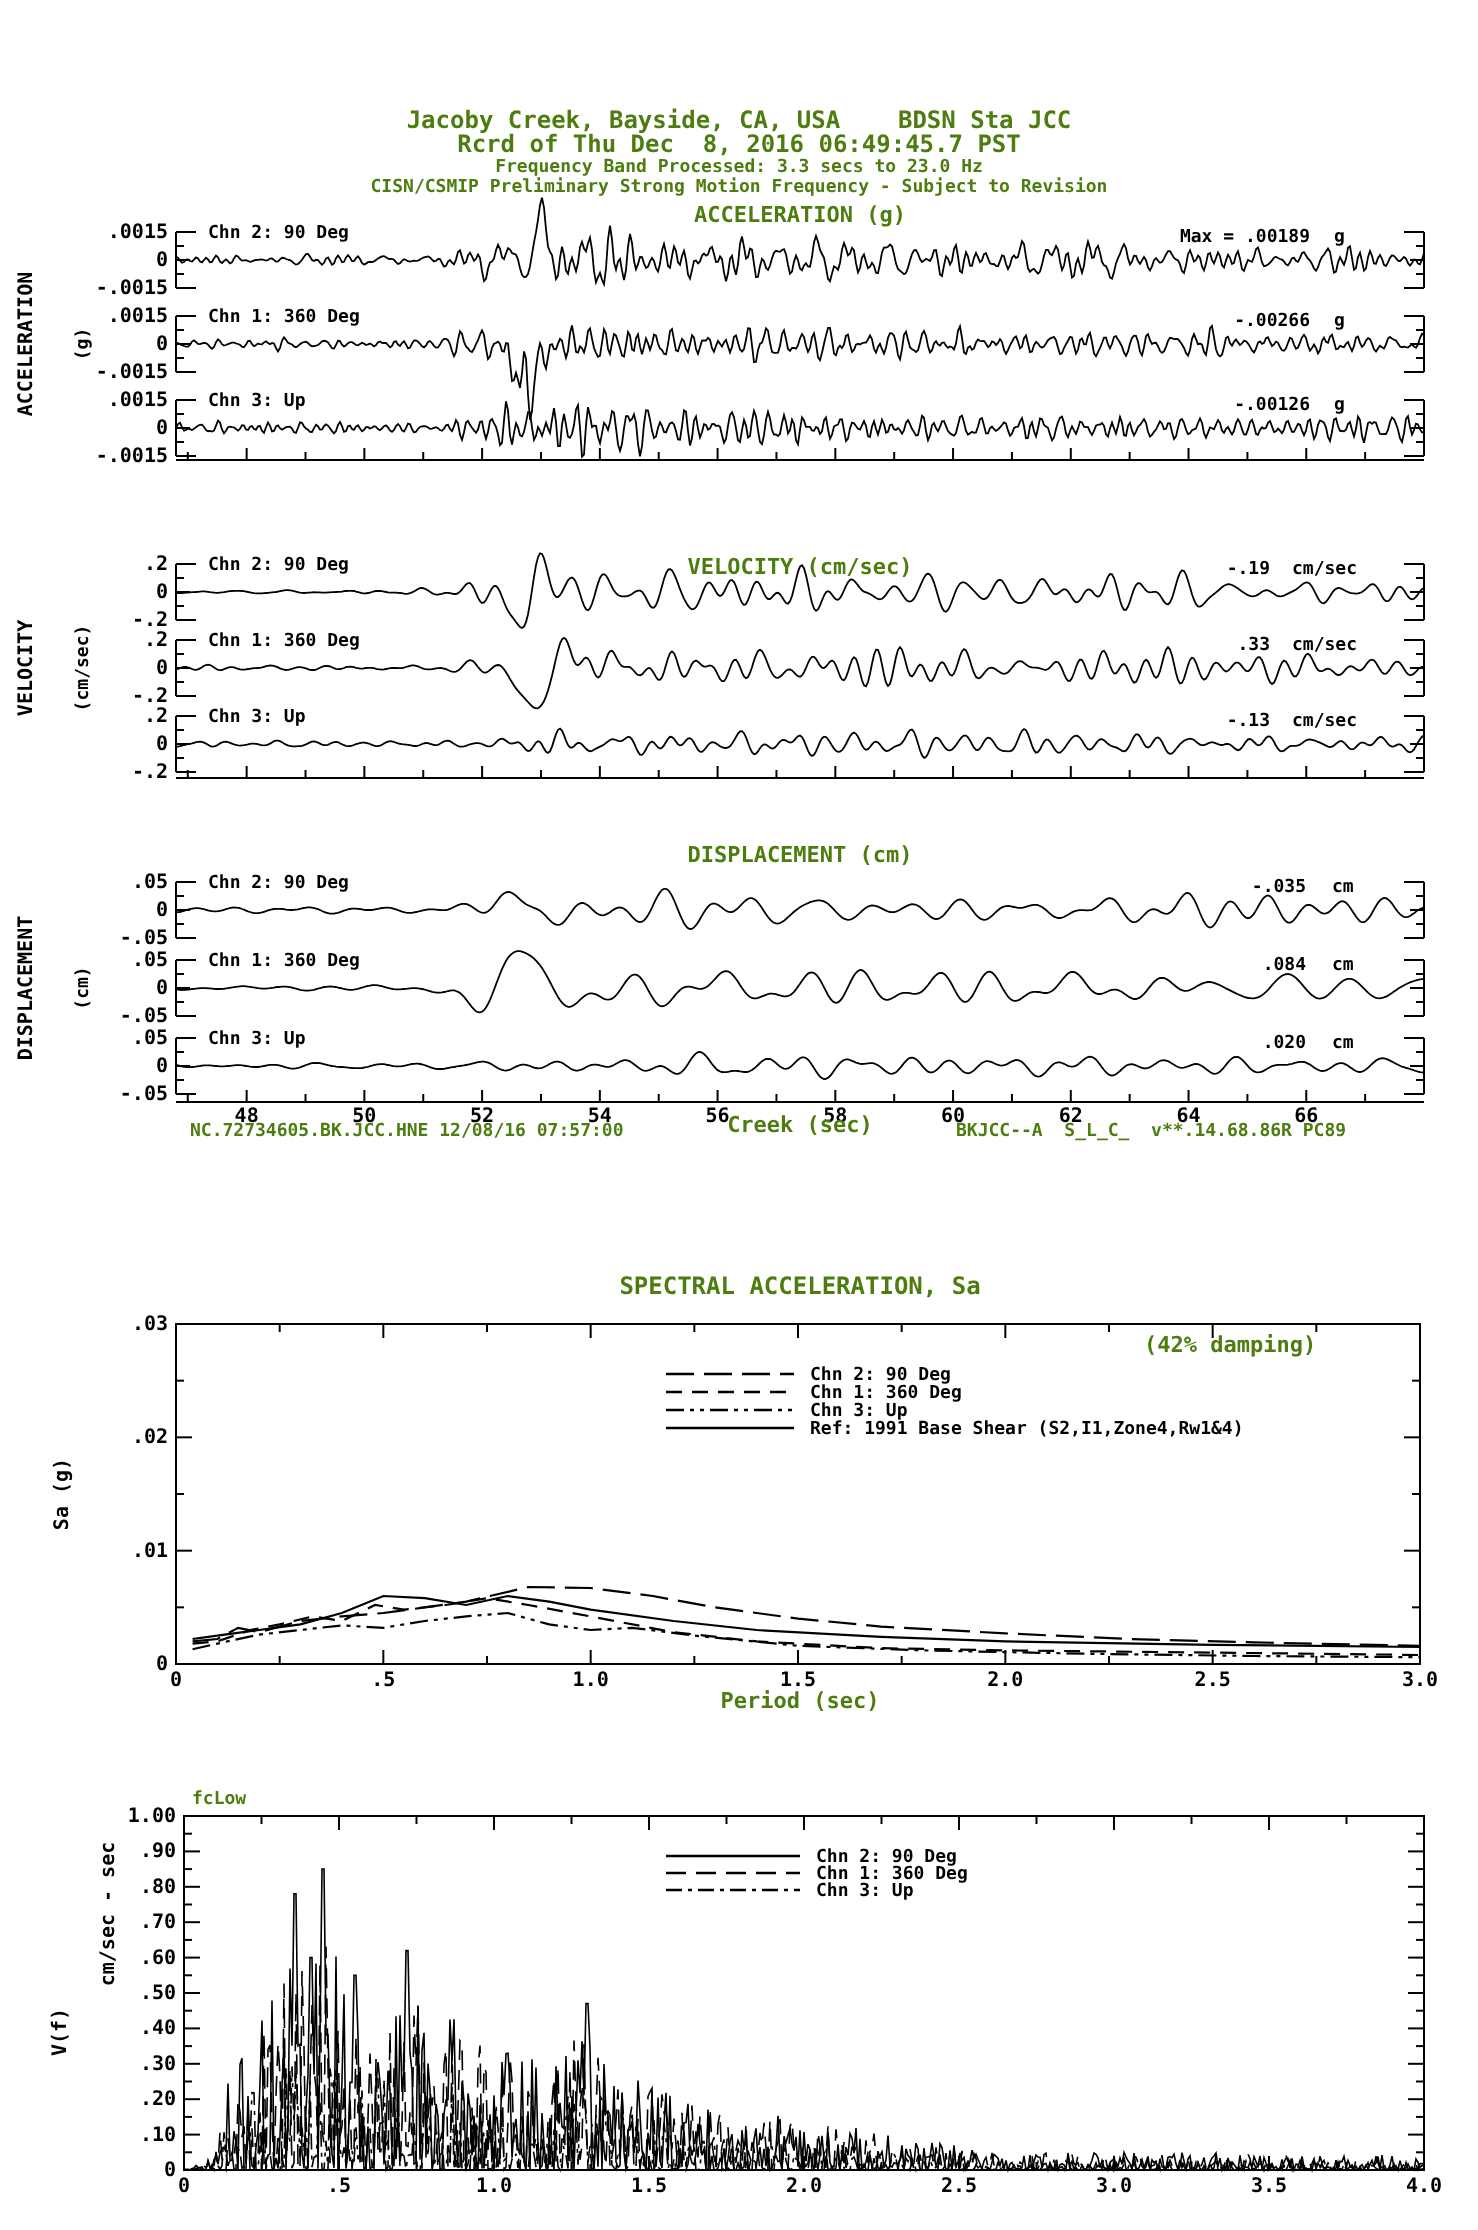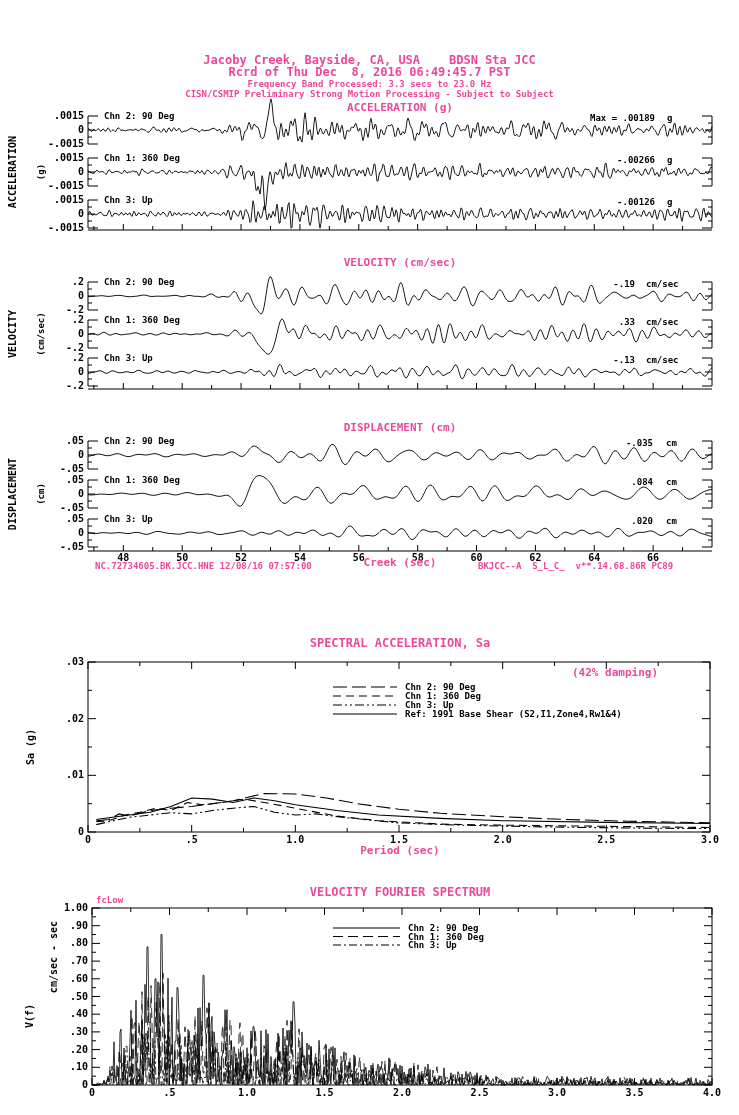--- a/index.html
+++ b/index.html
@@ -1,19 +1,19 @@
 <!DOCTYPE html>
 <html><head>
 <meta charset="utf-8">
 <style>
   html,body{margin:0;padding:0;background:#fff;}
   #page{position:relative;width:739px;height:1115px;background:#ffffff;color:#000;
         font-family:"DejaVu Sans Mono",monospace;overflow:hidden;}
   svg{position:absolute;left:0;top:0;}
-  .lbl{position:absolute;white-space:pre;font-weight:700;color:#ec4899;line-height:1.1;}
+  .lbl{position:absolute;white-space:pre;font-weight:700;color:#4d7c0f;line-height:1.1;}
   .s12{font-size:12px;}
   .s11{font-size:11px;}
   .s9{font-size:9px;}
   .ctrAll{left:0;width:739px;text-align:center;}
   .ctrPlot{left:60px;width:680px;text-align:center;}
 </style>
 </head>
 <body>
 
 <div id="page">
@@ -453,30 +453,29 @@
         <text x="408" y="948" text-anchor="start" font-size="9" font-weight="700" font-family="&quot;DejaVu Sans Mono&quot;,monospace" fill="#000">Chn 3: Up</text>
         <polyline points="92,1085.0 93,1084.8 94,1084.9 95,1084.9 96,1084.2 97,1084.0 98,1082.7 99,1083.7 100,1083.8 101,1083.5 102,1085.0 103,1084.5 104,1080.2 105,1083.6 106,1084.6 107,1079.7 108,1078.9 109,1082.0 110,1076.4 111,1074.3 112,1073.5 113,1076.1 114,1041.8 115,1080.5 116,1080.0 117,1065.6 118,1071.1 119,1084.8 120,1032.2 121,1029.1 122,1084.9 123,1085.0 124,1048.0 125,1074.3 126,1082.8 127,1084.0 128,1073.6 129,1065.8 130,1041.5 131,1010.3 132,1081.7 133,1081.0 134,1077.6 135,1077.0 136,1000.2 137,1084.4 138,1079.0 139,1084.2 140,1068.0 141,1043.3 142,1020.7 143,1081.6 144,1062.6 145,984.3 146,1022.9 147,946.9 148,946.9 149,1022.9 150,1022.1 151,1076.5 152,1084.2 153,1054.6 154,1037.2 155,978.8 156,978.8 157,1037.2 158,981.8 159,1084.4 160,1017.3 161,934.5 162,934.5 163,1017.3 164,1017.3 165,1052.9 166,1076.9 167,1084.0 168,978.2 169,1085.0 170,1066.9 171,1040.2 172,997.1 173,1084.3 174,1076.5 175,1041.2 176,1041.2 177,987.6 178,987.6 179,1017.9 180,1081.2 181,1059.1 182,1084.8 183,1085.0 184,1063.3 185,1084.3 186,1083.7 187,1080.3 188,1041.8 189,1031.0 190,1041.2 191,1056.3 192,1082.2 193,1065.9 194,1035.4 195,1044.9 196,1076.4 197,1083.1 198,1008.1 199,1073.6 200,1007.6 201,1046.0 202,1035.6 203,975.3 204,975.3 205,1026.6 206,1035.6 207,1082.0 208,1081.5 209,1002.9 210,1079.8 211,1025.2 212,1016.4 213,1078.8 214,1031.8 215,1044.7 216,1085.0 217,1079.8 218,1052.0 219,1058.0 220,1084.3 221,1084.7 222,1057.1 223,1050.0 224,1049.8 225,1009.8 226,1030.7 227,1009.6 228,1061.6 229,1083.6 230,1083.3 231,1040.8 232,1050.0 233,1084.6 234,1046.7 235,1053.9 236,1077.6 237,1057.8 238,1079.7 239,1084.7 240,1052.5 241,1071.0 242,1084.2 243,1069.2 244,1074.9 245,1057.2 246,1081.3 247,1047.7 248,1077.4 249,1083.6 250,1075.3 251,1031.0 252,1047.6 253,1026.8 254,1026.6 255,1041.5 256,1078.9 257,1064.9 258,1059.5 259,1074.3 260,1077.4 261,1030.7 262,1080.9 263,1084.9 264,1055.6 265,1084.6 266,1029.6 267,1074.1 268,1033.7 269,1073.2 270,1084.9 271,1056.5 272,1072.7 273,1081.7 274,1084.3 275,1059.0 276,1077.2 277,1085.0 278,1033.1 279,1061.2 280,1051.4 281,1063.3 282,1064.3 283,1028.0 284,1080.7 285,1074.4 286,1048.1 287,1084.8 288,1057.1 289,1030.1 290,1046.6 291,1020.7 292,1047.6 293,1001.8 294,1001.8 295,1024.1 296,1076.4 297,1085.0 298,1065.3 299,1083.4 300,1048.0 301,1084.9 302,1032.0 303,1056.8 304,1055.5 305,1057.6 306,1073.0 307,1043.0 308,1080.8 309,1083.7 310,1082.7 311,1046.2 312,1076.2 313,1085.0 314,1064.9 315,1065.0 316,1060.7 317,1076.2 318,1069.4 319,1040.3 320,1057.0 321,1075.2 322,1077.3 323,1085.0 324,1066.4 325,1075.1 326,1045.6 327,1085.0 328,1081.3 329,1048.8 330,1080.5 331,1084.0 332,1062.1 333,1046.4 334,1080.0 335,1047.9 336,1085.0 337,1084.3 338,1084.3 339,1083.9 340,1074.0 341,1083.4 342,1061.4 343,1061.3 344,1051.9 345,1077.9 346,1081.5 347,1082.3 348,1076.8 349,1061.9 350,1071.9 351,1077.6 352,1074.4 353,1083.7 354,1054.8 355,1084.6 356,1077.9 357,1085.0 358,1084.8 359,1084.0 360,1079.7 361,1081.3 362,1074.2 363,1084.7 364,1079.7 365,1070.9 366,1067.1 367,1084.7 368,1085.0 369,1081.5 370,1084.9 371,1065.1 372,1075.0 373,1068.1 374,1083.0 375,1084.9 376,1085.0 377,1069.8 378,1064.2 379,1079.9 380,1073.5 381,1084.0 382,1074.4 383,1083.1 384,1073.3 385,1085.0 386,1083.6 387,1080.9 388,1074.4 389,1057.9 390,1080.7 391,1084.4 392,1069.4 393,1071.3 394,1067.6 395,1064.1 396,1071.7 397,1075.3 398,1068.4 399,1083.3 400,1065.1 401,1084.9 402,1066.0 403,1080.6 404,1072.1 405,1074.8 406,1081.1 407,1084.5 408,1078.8 409,1084.7 410,1077.5 411,1067.9 412,1079.3 413,1083.9 414,1066.0 415,1081.4 416,1083.4 417,1085.0 418,1084.0 419,1072.2 420,1084.6 421,1076.2 422,1081.6 423,1073.6 424,1077.6 425,1066.8 426,1069.0 427,1076.5 428,1064.0 429,1084.9 430,1069.4 431,1085.0 432,1082.1 433,1084.6 434,1085.0 435,1077.2 436,1084.0 437,1084.0 438,1085.0 439,1078.6 440,1077.9 441,1075.9 442,1083.3 443,1079.9 444,1067.8 445,1082.8 446,1083.5 447,1081.4 448,1081.8 449,1081.7 450,1079.9 451,1072.7 452,1084.9 453,1074.4 454,1077.7 455,1078.8 456,1082.9 457,1081.6 458,1071.6 459,1074.5 460,1085.0 461,1084.5 462,1074.0 463,1082.9 464,1084.5 465,1078.7 466,1071.4 467,1078.2 468,1082.7 469,1084.3 470,1071.9 471,1073.8 472,1080.0 473,1084.9 474,1084.6 475,1075.2 476,1084.2 477,1072.7 478,1083.3 479,1081.0 480,1076.5 481,1080.2 482,1078.7 483,1084.8 484,1083.1 485,1080.6 486,1075.1 487,1079.1 488,1077.1 489,1079.6 490,1081.9 491,1084.8 492,1084.8 493,1085.0 494,1083.8 495,1084.9 496,1081.2 497,1077.2 498,1078.1 499,1079.2 500,1082.8 501,1079.3 502,1084.4 503,1080.2 504,1085.0 505,1082.0 506,1081.2 507,1083.4 508,1084.5 509,1084.1 510,1084.8 511,1083.7 512,1077.9 513,1084.9 514,1085.0 515,1077.6 516,1085.0 517,1080.9 518,1077.5 519,1078.5 520,1078.6 521,1083.6 522,1082.0 523,1081.7 524,1084.9 525,1081.3 526,1083.6 527,1084.5 528,1081.9 529,1085.0 530,1082.4 531,1081.8 532,1082.4 533,1084.5 534,1076.5 535,1082.7 536,1080.7 537,1085.0 538,1083.8 539,1085.0 540,1085.0 541,1082.6 542,1084.5 543,1085.0 544,1082.4 545,1082.7 546,1080.1 547,1076.5 548,1077.2 549,1078.9 550,1083.8 551,1080.3 552,1083.8 553,1085.0 554,1084.8 555,1084.0 556,1085.0 557,1080.4 558,1081.0 559,1083.1 560,1079.0 561,1082.1 562,1076.2 563,1078.6 564,1080.4 565,1081.7 566,1084.9 567,1076.5 568,1083.8 569,1084.8 570,1082.7 571,1079.8 572,1083.9 573,1081.1 574,1078.2 575,1084.9 576,1080.0 577,1081.3 578,1080.6 579,1084.8 580,1079.3 581,1083.4 582,1083.9 583,1084.1 584,1078.7 585,1078.3 586,1078.8 587,1077.1 588,1081.9 589,1084.9 590,1083.4 591,1076.3 592,1080.5 593,1084.6 594,1079.5 595,1077.9 596,1084.9 597,1084.8 598,1085.0 599,1081.2 600,1084.2 601,1085.0 602,1082.8 603,1084.9 604,1084.3 605,1081.2 606,1079.0 607,1078.0 608,1076.5 609,1083.3 610,1079.1 611,1085.0 612,1082.7 613,1084.5 614,1079.0 615,1082.9 616,1081.0 617,1082.3 618,1083.6 619,1084.9 620,1077.7 621,1083.8 622,1082.8 623,1083.6 624,1083.8 625,1081.1 626,1083.4 627,1078.4 628,1080.8 629,1083.1 630,1078.0 631,1084.6 632,1078.8 633,1081.6 634,1084.9 635,1082.1 636,1083.5 637,1084.1 638,1083.3 639,1085.0 640,1083.8 641,1085.0 642,1081.1 643,1079.2 644,1079.2 645,1084.1 646,1079.2 647,1084.9 648,1082.1 649,1082.2 650,1085.0 651,1078.2 652,1083.3 653,1084.9 654,1084.3 655,1085.0 656,1081.8 657,1079.4 658,1084.6 659,1081.4 660,1083.4 661,1081.5 662,1084.9 663,1084.2 664,1083.4 665,1084.1 666,1084.4 667,1084.7 668,1080.1 669,1083.9 670,1080.7 671,1080.8 672,1078.2 673,1083.4 674,1080.2 675,1082.8 676,1083.9 677,1084.7 678,1083.1 679,1085.0 680,1083.4 681,1085.0 682,1084.5 683,1082.5 684,1084.4 685,1082.2 686,1080.2 687,1083.3 688,1078.1 689,1081.4 690,1084.4 691,1077.5 692,1084.3 693,1084.9 694,1084.8 695,1082.5 696,1078.1 697,1084.2 698,1082.9 699,1085.0 700,1080.3 701,1083.8 702,1084.8 703,1081.2 704,1084.8 705,1084.6 706,1083.9 707,1085.0 708,1079.5 709,1081.2 710,1084.9 711,1084.5 712,1084.0 " fill="none" stroke="#000" stroke-width="0.8"></polyline>
         <polyline points="92,1085.0 93,1084.8 94,1085.0 95,1084.9 96,1084.8 97,1084.7 98,1084.7 99,1084.1 100,1085.0 101,1083.3 102,1084.3 103,1085.0 104,1080.9 105,1084.0 106,1083.2 107,1085.0 108,1075.9 109,1082.0 110,1065.8 111,1078.9 112,1083.0 113,1084.9 114,1069.1 115,1078.8 116,1076.5 117,1084.8 118,1084.4 119,1050.0 120,1055.9 121,1068.5 122,1063.1 123,1083.5 124,1055.1 125,1085.0 126,1064.2 127,1084.9 128,1080.8 129,1077.9 130,1056.3 131,1084.4 132,1016.1 133,1084.0 134,1024.7 135,1022.5 136,1061.3 137,1084.5 138,1047.7 139,1021.8 140,1037.4 141,1085.0 142,991.7 143,1084.7 144,1059.9 145,1034.1 146,1084.1 147,1081.3 148,996.4 149,1083.8 150,1084.9 151,985.5 152,1024.0 153,1084.6 154,1084.0 155,1040.2 156,1002.5 157,1034.7 158,1044.0 159,1075.4 160,982.0 161,1065.2 162,1071.7 163,973.2 164,1033.5 165,1081.6 166,1054.9 167,1040.3 168,1067.9 169,1015.4 170,1068.1 171,1063.2 172,1042.0 173,1083.0 174,1069.9 175,1048.4 176,1084.6 177,1075.3 178,1018.4 179,1056.7 180,1032.3 181,1081.0 182,1058.2 183,1084.8 184,1059.4 185,1026.8 186,1051.2 187,1082.4 188,1029.5 189,1074.9 190,1061.5 191,1061.7 192,1060.3 193,1085.0 194,1083.5 195,1015.8 196,1082.5 197,1034.1 198,1082.0 199,1053.7 200,1084.3 201,1062.3 202,1020.8 203,1072.7 204,1073.2 205,1056.2 206,1067.4 207,1007.8 208,1032.8 209,1002.9 210,1052.3 211,1084.4 212,1031.3 213,1059.9 214,1058.7 215,1045.6 216,1052.8 217,1043.1 218,1065.6 219,1084.2 220,1077.5 221,1076.5 222,1032.1 223,1024.9 224,1084.3 225,1084.3 226,1026.8 227,1065.5 228,1083.6 229,1054.2 230,1020.3 231,1021.4 232,1084.8 233,1084.5 234,1068.7 235,1084.8 236,1061.8 237,1077.4 238,1084.9 239,1034.3 240,1022.8 241,1084.2 242,1033.4 243,1036.1 244,1084.5 245,1084.3 246,1085.0 247,1073.1 248,1084.1 249,1073.2 250,1078.7 251,1036.8 252,1084.8 253,1083.5 254,1060.8 255,1028.8 256,1040.5 257,1072.6 258,1067.2 259,1080.3 260,1085.0 261,1058.2 262,1079.2 263,1084.6 264,1045.6 265,1049.4 266,1050.8 267,1073.7 268,1068.3 269,1084.8 270,1084.7 271,1083.0 272,1073.5 273,1083.6 274,1073.3 275,1084.9 276,1051.4 277,1039.4 278,1080.8 279,1033.6 280,1078.3 281,1084.2 282,1067.1 283,1077.8 284,1084.3 285,1035.0 286,1084.4 287,1020.3 288,1051.9 289,1064.7 290,1079.9 291,1072.6 292,1022.0 293,1063.9 294,1081.3 295,1073.0 296,1084.8 297,1084.5 298,1055.5 299,1028.9 300,1048.1 301,1049.8 302,1074.8 303,1082.8 304,1054.2 305,1083.6 306,1078.1 307,1071.6 308,1060.2 309,1044.7 310,1079.5 311,1045.7 312,1064.3 313,1085.0 314,1083.2 315,1058.3 316,1052.8 317,1085.0 318,1083.0 319,1059.4 320,1085.0 321,1074.9 322,1081.0 323,1085.0 324,1048.2 325,1045.9 326,1044.1 327,1075.6 328,1083.3 329,1072.3 330,1063.4 331,1047.2 332,1056.3 333,1055.1 334,1063.1 335,1067.4 336,1074.3 337,1059.3 338,1072.3 339,1085.0 340,1080.6 341,1056.4 342,1080.8 343,1085.0 344,1082.1 345,1072.2 346,1052.8 347,1076.2 348,1065.7 349,1078.7 350,1057.8 351,1071.5 352,1069.4 353,1084.7 354,1084.9 355,1054.4 356,1072.1 357,1078.5 358,1084.1 359,1062.1 360,1056.7 361,1084.9 362,1083.5 363,1076.5 364,1063.6 365,1081.1 366,1071.2 367,1084.7 368,1080.9 369,1074.0 370,1079.9 371,1084.4 372,1083.5 373,1061.4 374,1085.0 375,1082.1 376,1071.1 377,1074.6 378,1084.5 379,1076.6 380,1066.4 381,1072.3 382,1061.4 383,1073.8 384,1084.5 385,1060.1 386,1085.0 387,1085.0 388,1074.4 389,1070.7 390,1059.5 391,1084.2 392,1067.2 393,1075.3 394,1084.9 395,1063.2 396,1060.7 397,1074.6 398,1073.3 399,1081.0 400,1084.5 401,1073.8 402,1084.0 403,1083.0 404,1081.4 405,1074.6 406,1083.2 407,1072.7 408,1084.1 409,1066.2 410,1073.2 411,1085.0 412,1084.7 413,1078.2 414,1063.2 415,1083.4 416,1083.2 417,1083.4 418,1064.7 419,1075.5 420,1084.5 421,1083.3 422,1071.0 423,1083.9 424,1080.1 425,1080.5 426,1073.3 427,1075.9 428,1073.5 429,1079.4 430,1084.6 431,1084.0 432,1083.7 433,1070.1 434,1081.5 435,1075.7 436,1074.6 437,1066.8 438,1078.2 439,1084.0 440,1084.5 441,1080.1 442,1083.7 443,1082.5 444,1084.9 445,1082.7 446,1078.6 447,1077.7 448,1079.3 449,1084.9 450,1078.9 451,1082.7 452,1084.3 453,1079.2 454,1080.7 455,1074.6 456,1080.1 457,1084.9 458,1081.9 459,1077.9 460,1085.0 461,1083.5 462,1083.6 463,1078.5 464,1078.5 465,1078.1 466,1077.4 467,1083.1 468,1073.7 469,1081.6 470,1077.2 471,1085.0 472,1085.0 473,1076.5 474,1084.9 475,1082.1 476,1084.1 477,1074.5 478,1083.7 479,1082.3 480,1085.0 481,1075.4 482,1085.0 483,1083.5 484,1081.1 485,1084.7 486,1083.1 487,1076.9 488,1079.2 489,1085.0 490,1085.0 491,1084.2 492,1080.5 493,1078.7 494,1083.5 495,1082.1 496,1076.4 497,1082.4 498,1085.0 499,1084.2 500,1083.7 501,1085.0 502,1085.0 503,1084.8 504,1084.9 505,1084.2 506,1085.0 507,1082.6 508,1079.8 509,1083.3 510,1083.0 511,1085.0 512,1085.0 513,1084.5 514,1084.5 515,1080.7 516,1077.7 517,1083.9 518,1084.9 519,1084.1 520,1081.4 521,1084.4 522,1077.4 523,1076.6 524,1084.8 525,1084.9 526,1083.8 527,1084.9 528,1077.5 529,1084.6 530,1085.0 531,1084.9 532,1084.3 533,1085.0 534,1078.6 535,1085.0 536,1077.3 537,1081.9 538,1082.4 539,1077.8 540,1081.8 541,1082.4 542,1084.4 543,1084.8 544,1082.5 545,1085.0 546,1082.7 547,1084.8 548,1083.9 549,1083.0 550,1082.3 551,1084.5 552,1077.6 553,1080.4 554,1084.8 555,1082.1 556,1085.0 557,1077.9 558,1084.6 559,1084.6 560,1084.8 561,1083.2 562,1078.6 563,1084.4 564,1082.3 565,1084.5 566,1084.4 567,1078.3 568,1078.6 569,1081.3 570,1078.1 571,1083.3 572,1084.0 573,1083.5 574,1078.9 575,1084.5 576,1084.7 577,1084.8 578,1084.4 579,1082.5 580,1084.8 581,1077.6 582,1084.4 583,1079.6 584,1084.1 585,1080.2 586,1082.8 587,1083.3 588,1085.0 589,1084.0 590,1080.0 591,1083.8 592,1081.6 593,1081.6 594,1079.2 595,1084.3 596,1085.0 597,1084.9 598,1081.2 599,1084.5 600,1083.7 601,1082.1 602,1078.8 603,1084.0 604,1081.2 605,1081.4 606,1084.5 607,1084.0 608,1077.7 609,1085.0 610,1085.0 611,1084.0 612,1085.0 613,1078.0 614,1085.0 615,1084.7 616,1082.2 617,1080.0 618,1083.8 619,1084.9 620,1083.9 621,1085.0 622,1080.5 623,1081.4 624,1077.1 625,1079.3 626,1084.6 627,1084.2 628,1085.0 629,1084.9 630,1079.6 631,1082.5 632,1085.0 633,1080.9 634,1078.8 635,1085.0 636,1082.1 637,1084.4 638,1083.8 639,1085.0 640,1084.3 641,1079.7 642,1083.8 643,1077.6 644,1080.7 645,1081.8 646,1085.0 647,1081.4 648,1083.9 649,1083.5 650,1080.3 651,1084.0 652,1083.9 653,1080.3 654,1080.9 655,1081.7 656,1084.9 657,1080.4 658,1083.0 659,1084.0 660,1078.1 661,1081.4 662,1080.2 663,1083.7 664,1084.8 665,1083.3 666,1085.0 667,1084.4 668,1084.1 669,1081.0 670,1084.9 671,1083.4 672,1084.1 673,1084.0 674,1084.6 675,1083.2 676,1082.8 677,1084.4 678,1079.6 679,1081.9 680,1083.4 681,1082.3 682,1084.3 683,1083.4 684,1081.3 685,1084.6 686,1084.6 687,1082.8 688,1081.5 689,1078.3 690,1084.1 691,1084.4 692,1081.7 693,1084.5 694,1084.8 695,1083.5 696,1084.2 697,1082.0 698,1085.0 699,1084.6 700,1083.6 701,1085.0 702,1085.0 703,1083.9 704,1081.9 705,1084.3 706,1083.5 707,1085.0 708,1082.0 709,1085.0 710,1083.5 711,1082.9 712,1082.4 " fill="none" stroke="#000" stroke-width="0.8" stroke-dasharray="10,5"></polyline>
         <polyline points="92,1085.0 93,1084.8 94,1084.7 95,1084.9 96,1085.0 97,1085.0 98,1084.1 99,1084.6 100,1084.3 101,1083.8 102,1083.0 103,1083.7 104,1082.6 105,1084.5 106,1082.3 107,1082.7 108,1076.5 109,1083.0 110,1084.6 111,1082.9 112,1066.1 113,1077.0 114,1082.9 115,1079.6 116,1076.5 117,1078.2 118,1069.7 119,1074.5 120,1075.5 121,1084.1 122,1083.5 123,1081.6 124,1068.7 125,1070.7 126,1046.3 127,1046.4 128,1084.5 129,1084.1 130,1072.8 131,1082.7 132,1064.4 133,1085.0 134,1076.9 135,1076.6 136,1084.0 137,1084.7 138,1084.8 139,1067.5 140,1085.0 141,1078.7 142,1083.7 143,1034.1 144,1066.3 145,1070.8 146,1033.2 147,1061.5 148,1035.3 149,1054.8 150,1078.5 151,1063.7 152,1075.9 153,1058.7 154,1084.4 155,1040.8 156,1083.6 157,1078.6 158,1078.3 159,1065.3 160,1051.4 161,1084.5 162,1085.0 163,1070.4 164,1084.9 165,1034.3 166,1041.7 167,1082.1 168,1035.0 169,1056.6 170,1074.3 171,1079.3 172,1073.7 173,1082.4 174,1069.5 175,1080.6 176,1075.4 177,1080.9 178,1063.7 179,1079.6 180,1076.7 181,1045.2 182,1083.6 183,1084.6 184,1065.0 185,1064.7 186,1082.7 187,1084.1 188,1038.9 189,1039.5 190,1077.7 191,1072.2 192,1039.8 193,1072.8 194,1070.0 195,1084.3 196,1084.9 197,1078.0 198,1071.1 199,1045.1 200,1080.1 201,1077.0 202,1077.9 203,1084.6 204,1077.9 205,1077.3 206,1077.4 207,1061.6 208,1079.1 209,1085.0 210,1085.0 211,1078.2 212,1056.7 213,1047.9 214,1078.0 215,1058.9 216,1081.0 217,1083.2 218,1078.0 219,1065.8 220,1070.7 221,1066.2 222,1084.7 223,1084.4 224,1072.5 225,1082.6 226,1043.2 227,1084.5 228,1062.1 229,1083.4 230,1061.3 231,1084.2 232,1079.0 233,1084.6 234,1081.9 235,1077.0 236,1053.8 237,1084.7 238,1060.7 239,1066.9 240,1082.9 241,1060.7 242,1068.4 243,1083.0 244,1059.9 245,1072.1 246,1064.5 247,1084.1 248,1052.5 249,1063.7 250,1082.3 251,1055.7 252,1080.2 253,1079.2 254,1080.6 255,1084.6 256,1079.6 257,1080.2 258,1076.9 259,1084.0 260,1071.4 261,1077.8 262,1079.9 263,1084.4 264,1085.0 265,1076.0 266,1071.8 267,1077.2 268,1083.5 269,1071.3 270,1084.7 271,1069.4 272,1077.8 273,1084.7 274,1060.8 275,1080.1 276,1084.0 277,1064.8 278,1068.7 279,1083.3 280,1085.0 281,1069.2 282,1074.5 283,1059.3 284,1048.2 285,1080.7 286,1076.1 287,1051.9 288,1059.1 289,1082.3 290,1053.4 291,1043.1 292,1050.8 293,1055.7 294,1084.8 295,1085.0 296,1062.2 297,1083.9 298,1057.7 299,1067.7 300,1060.2 301,1077.6 302,1047.1 303,1063.8 304,1063.3 305,1068.6 306,1082.6 307,1083.9 308,1084.9 309,1075.8 310,1078.4 311,1058.1 312,1060.4 313,1084.9 314,1065.4 315,1062.2 316,1057.7 317,1076.8 318,1062.1 319,1076.1 320,1082.7 321,1078.0 322,1083.8 323,1084.9 324,1084.2 325,1081.0 326,1085.0 327,1060.1 328,1084.6 329,1083.5 330,1084.6 331,1071.2 332,1061.6 333,1069.5 334,1084.5 335,1080.7 336,1084.9 337,1079.2 338,1084.9 339,1069.0 340,1084.3 341,1078.3 342,1065.4 343,1083.6 344,1075.1 345,1071.7 346,1077.8 347,1072.9 348,1085.0 349,1084.8 350,1084.4 351,1070.9 352,1070.8 353,1085.0 354,1084.4 355,1072.3 356,1071.6 357,1068.6 358,1083.6 359,1080.1 360,1081.0 361,1073.2 362,1069.7 363,1085.0 364,1083.9 365,1084.8 366,1077.9 367,1084.9 368,1075.0 369,1070.3 370,1072.8 371,1080.6 372,1070.3 373,1084.9 374,1075.2 375,1078.7 376,1081.9 377,1080.4 378,1081.4 379,1076.7 380,1085.0 381,1084.5 382,1084.2 383,1085.0 384,1078.0 385,1072.5 386,1073.4 387,1079.6 388,1077.8 389,1080.7 390,1080.4 391,1084.3 392,1071.5 393,1080.4 394,1083.3 395,1085.0 396,1084.2 397,1077.6 398,1079.6 399,1080.2 400,1082.2 401,1083.5 402,1080.1 403,1084.5 404,1084.9 405,1077.8 406,1084.6 407,1083.7 408,1072.9 409,1078.7 410,1073.6 411,1084.4 412,1077.2 413,1073.6 414,1084.9 415,1084.6 416,1083.6 417,1081.4 418,1078.8 419,1080.4 420,1084.6 421,1072.3 422,1084.4 423,1077.3 424,1082.9 425,1084.9 426,1079.3 427,1078.5 428,1081.3 429,1085.0 430,1082.4 431,1082.3 432,1084.7 433,1080.8 434,1076.3 435,1077.7 436,1084.3 437,1079.1 438,1084.5 439,1075.6 440,1078.9 441,1083.5 442,1084.3 443,1084.3 444,1084.7 445,1083.3 446,1075.4 447,1077.1 448,1079.1 449,1080.8 450,1080.2 451,1076.0 452,1083.9 453,1083.1 454,1083.4 455,1085.0 456,1079.3 457,1081.0 458,1085.0 459,1081.8 460,1077.3 461,1083.0 462,1079.4 463,1085.0 464,1084.6 465,1080.0 466,1082.5 467,1084.9 468,1083.5 469,1079.5 470,1082.2 471,1085.0 472,1083.8 473,1082.4 474,1085.0 475,1084.8 476,1084.3 477,1078.9 478,1084.3 479,1083.8 480,1084.8 481,1084.7 482,1084.3 483,1082.3 484,1080.6 485,1081.4 486,1078.8 487,1085.0 488,1082.2 489,1083.9 490,1083.1 491,1083.9 492,1084.8 493,1083.3 494,1083.8 495,1085.0 496,1084.6 497,1084.7 498,1084.9 499,1080.8 500,1084.5 501,1084.5 502,1081.6 503,1082.8 504,1084.8 505,1085.0 506,1084.1 507,1082.7 508,1084.6 509,1083.2 510,1081.1 511,1082.1 512,1084.8 513,1084.3 514,1084.0 515,1083.5 516,1082.2 517,1085.0 518,1084.4 519,1080.9 520,1083.8 521,1084.9 522,1084.7 523,1084.5 524,1084.8 525,1083.1 526,1084.3 527,1079.8 528,1084.7 529,1083.9 530,1083.9 531,1083.3 532,1085.0 533,1080.5 534,1081.8 535,1083.6 536,1084.8 537,1084.9 538,1082.0 539,1081.5 540,1084.8 541,1083.1 542,1084.5 543,1084.5 544,1083.3 545,1083.1 546,1084.4 547,1084.2 548,1081.5 549,1084.8 550,1081.9 551,1081.7 552,1083.8 553,1084.1 554,1084.9 555,1081.2 556,1080.2 557,1084.9 558,1081.8 559,1085.0 560,1083.9 561,1084.3 562,1081.9 563,1082.3 564,1084.0 565,1081.0 566,1083.9 567,1081.4 568,1084.3 569,1084.8 570,1084.6 571,1084.8 572,1084.4 573,1084.7 574,1081.3 575,1084.2 576,1082.9 577,1082.6 578,1081.2 579,1080.4 580,1083.9 581,1084.1 582,1084.8 583,1084.6 584,1081.1 585,1082.7 586,1084.7 587,1085.0 588,1083.9 589,1083.1 590,1084.9 591,1081.5 592,1083.3 593,1085.0 594,1080.8 595,1082.3 596,1080.6 597,1085.0 598,1084.3 599,1081.4 600,1083.8 601,1084.9 602,1084.8 603,1082.9 604,1085.0 605,1082.7 606,1082.5 607,1081.4 608,1080.8 609,1083.1 610,1084.8 611,1082.6 612,1083.2 613,1083.3 614,1084.7 615,1081.2 616,1083.7 617,1085.0 618,1084.3 619,1085.0 620,1081.2 621,1083.4 622,1085.0 623,1080.6 624,1083.5 625,1085.0 626,1085.0 627,1081.7 628,1084.2 629,1082.4 630,1082.2 631,1080.8 632,1084.8 633,1081.8 634,1082.8 635,1083.8 636,1082.0 637,1084.8 638,1084.4 639,1085.0 640,1084.7 641,1083.0 642,1084.9 643,1085.0 644,1082.9 645,1080.3 646,1084.7 647,1084.7 648,1084.8 649,1084.6 650,1083.9 651,1081.5 652,1084.5 653,1084.0 654,1084.9 655,1084.6 656,1083.0 657,1082.5 658,1081.8 659,1085.0 660,1084.2 661,1082.5 662,1084.0 663,1083.7 664,1081.5 665,1083.1 666,1082.6 667,1084.3 668,1080.9 669,1084.9 670,1084.2 671,1084.7 672,1081.8 673,1084.6 674,1082.8 675,1084.0 676,1082.5 677,1084.3 678,1084.8 679,1084.7 680,1083.9 681,1084.7 682,1084.4 683,1084.3 684,1084.9 685,1081.6 686,1082.9 687,1083.1 688,1084.1 689,1084.8 690,1084.3 691,1083.4 692,1085.0 693,1084.4 694,1084.9 695,1084.4 696,1082.4 697,1085.0 698,1084.2 699,1084.2 700,1084.9 701,1083.4 702,1082.2 703,1085.0 704,1084.8 705,1084.4 706,1083.8 707,1085.0 708,1084.1 709,1084.8 710,1081.9 711,1081.8 712,1081.7 " fill="none" stroke="#000" stroke-width="0.8" stroke-dasharray="8,3,2,3"></polyline>
       </g>
     </svg>
 
   <div class="lbl s12 ctrAll" style="top:54px">Jacoby Creek, Bayside, CA, USA    BDSN Sta JCC</div>
   <div class="lbl s12 ctrAll" style="top:66px">Rcrd of Thu Dec  8, 2016 06:49:45.7 PST</div>
   <div class="lbl s9 ctrAll" style="top:80px">Frequency Band Processed: 3.3 secs to 23.0 Hz</div>
-  <div class="lbl s9 ctrAll" style="top:90px">CISN/CSMIP Preliminary Strong Motion Processing - Subject to Subject</div>
+  <div class="lbl s9 ctrAll" style="top:90px">CISN/CSMIP Preliminary Strong Motion Frequency - Subject to Revision</div>
 
   <div class="lbl s11 ctrPlot" style="top:102px">ACCELERATION (g)</div>
-  <div class="lbl s11 ctrPlot" style="top:257px">VELOCITY (cm/sec)</div>
+  <div class="lbl s11 ctrPlot" style="top:278px">VELOCITY (cm/sec)</div>
   <div class="lbl s11 ctrPlot" style="top:422px">DISPLACEMENT (cm)</div>
 
   <div class="lbl s9" style="left:95px;top:562px">NC.72734605.BK.JCC.HNE 12/08/16 07:57:00</div>
   <div class="lbl s11 ctrPlot" style="top:557px">Creek (sec)</div>
   <div class="lbl s9" style="left:478px;top:562px">BKJCC--A  S_L_C_  v**.14.68.86R PC89</div>
 
   <div class="lbl s12 ctrPlot" style="top:637px">SPECTRAL ACCELERATION, Sa</div>
   <div class="lbl s11" style="left:572px;top:667px">(42% damping)</div>
   <div class="lbl s11 ctrPlot" style="top:845px">Period (sec)</div>
 
-  <div class="lbl s12 ctrPlot" style="top:886px">VELOCITY FOURIER SPECTRUM</div>
   <div class="lbl s9" style="left:96px;top:896px">fcLow</div>
 
 </div>
 
 </body></html>

